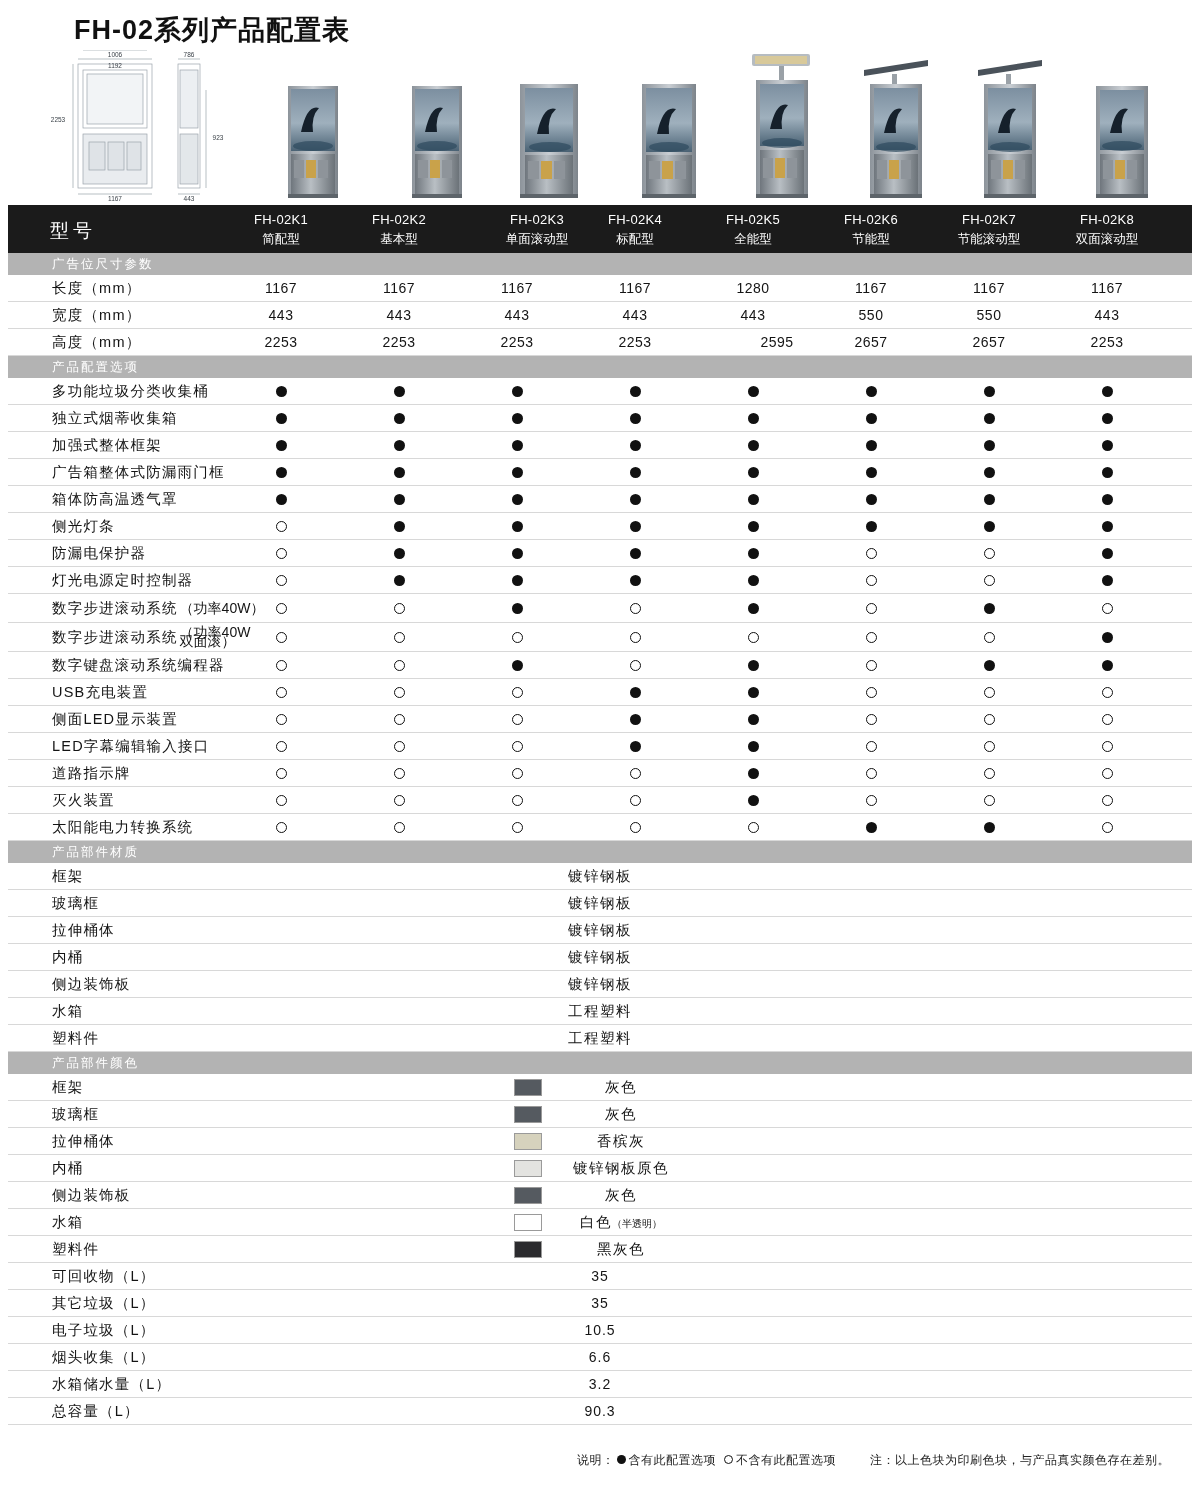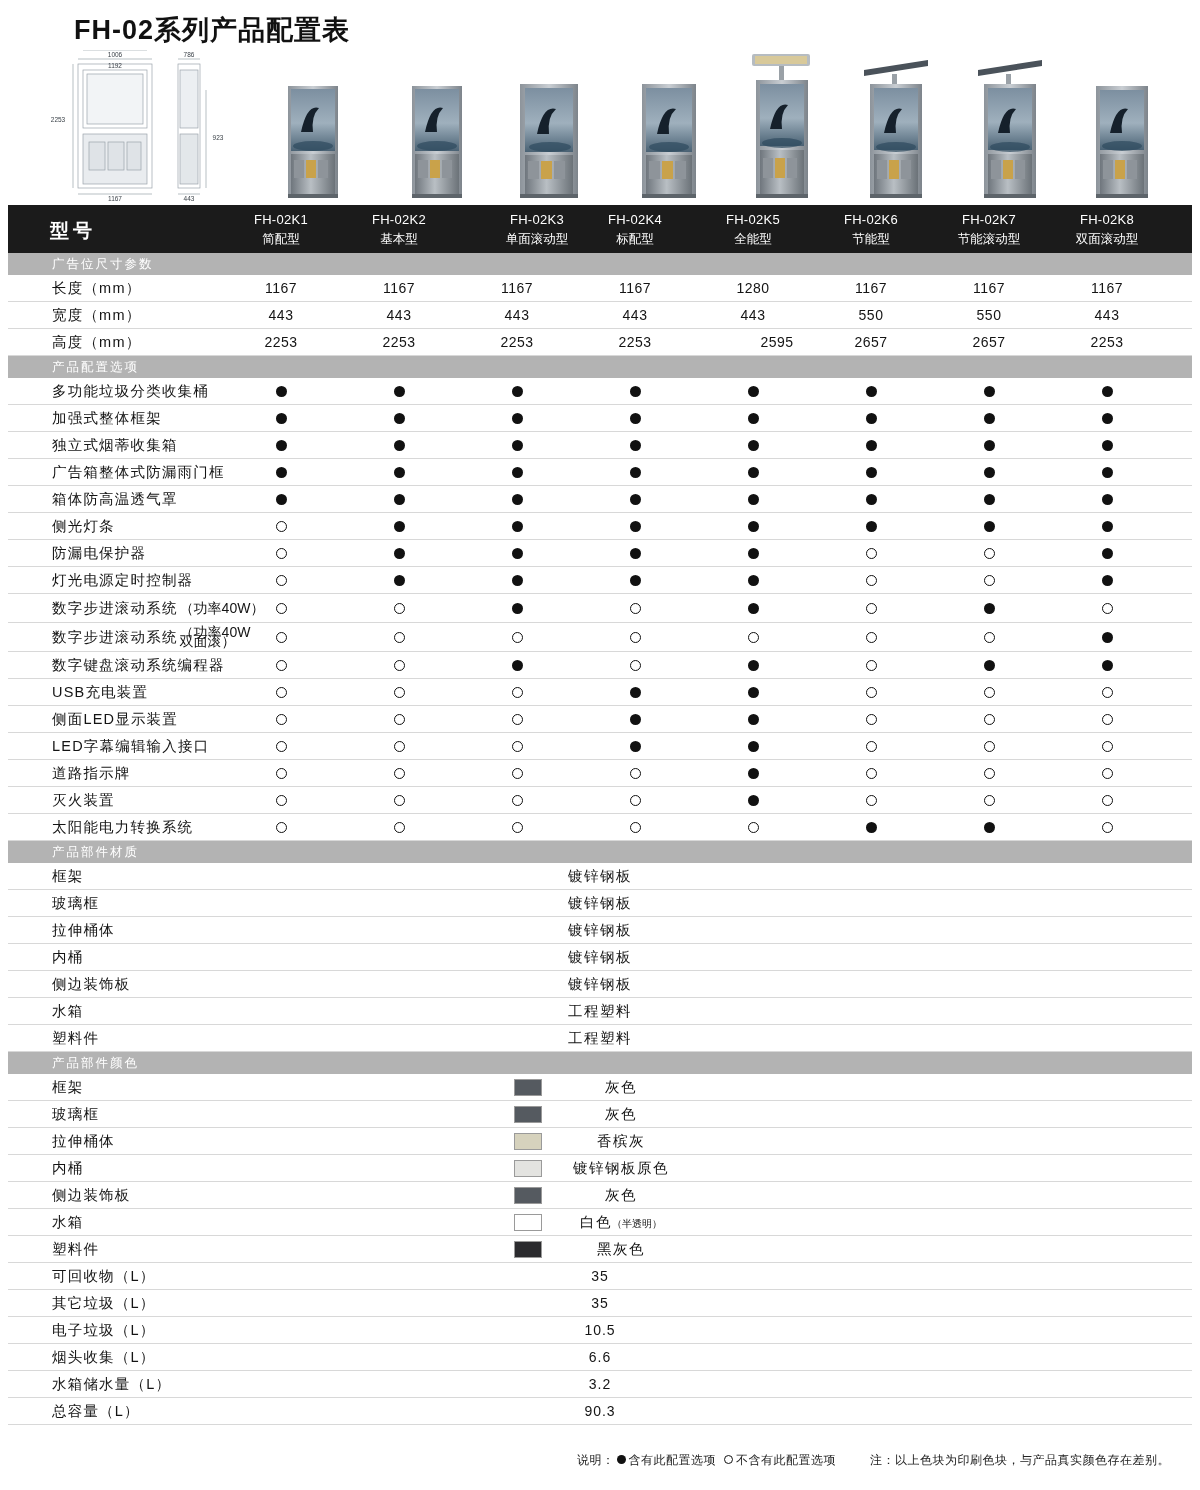--- a/index.html
+++ b/index.html
@@ -26,21 +26,21 @@
 
   .prod{position:absolute;top:0;width:88px;height:155px;}
   .prod .pcol{position:absolute;left:0;top:0;width:88px;height:150px;}
 
   
   .table{position:absolute;left:8px;top:205px;width:1184px;}
   .hdr{
     background:#1b1b1b;color:#fff;height:48px;position:relative;
   }
   .hdr .lbl{
-    position:absolute;left:42px;top:13px;font-size:19px;letter-spacing:4px;font-weight:bold;
+    position:absolute;left:42px;top:13px;font-size:19px;letter-spacing:4px;font-weight:normal;
   }
   .hdr .mod{
     position:absolute;top:5px;width:130px;text-align:center;font-size:12.5px;line-height:19px;
   }
   .hdr .mod b{font-weight:normal;font-size:13px;letter-spacing:0.3px;}
 
   .sect{
     background:#b3b3b3;color:#fff;height:22px;line-height:22px;
     font-size:12.5px;letter-spacing:2px;padding-left:44px;box-sizing:border-box;
   }
@@ -359,48 +359,48 @@
             <span class="dot"></span>
           </div>
           <div class="cell" style="left: 916px;">
             <span class="dot"></span>
           </div>
           <div class="cell" style="left: 1034px;">
             <span class="dot"></span>
           </div>
         </div>
         <div class="row">
+          <div class="rl">独立式烟蒂收集箱</div>
+          <div class="cell" style="left: 208px;">
+            <span class="dot"></span>
+          </div>
+          <div class="cell" style="left: 326px;">
+            <span class="dot"></span>
+          </div>
+          <div class="cell" style="left: 444px;">
+            <span class="dot"></span>
+          </div>
+          <div class="cell" style="left: 562px;">
+            <span class="dot"></span>
+          </div>
+          <div class="cell" style="left: 680px;">
+            <span class="dot"></span>
+          </div>
+          <div class="cell" style="left: 798px;">
+            <span class="dot"></span>
+          </div>
+          <div class="cell" style="left: 916px;">
+            <span class="dot"></span>
+          </div>
+          <div class="cell" style="left: 1034px;">
+            <span class="dot"></span>
+          </div>
+        </div>
+        <div class="row">
           <div class="rl">加强式整体框架</div>
-          <div class="cell" style="left: 208px;">
-            <span class="dot"></span>
-          </div>
-          <div class="cell" style="left: 326px;">
-            <span class="dot"></span>
-          </div>
-          <div class="cell" style="left: 444px;">
-            <span class="dot"></span>
-          </div>
-          <div class="cell" style="left: 562px;">
-            <span class="dot"></span>
-          </div>
-          <div class="cell" style="left: 680px;">
-            <span class="dot"></span>
-          </div>
-          <div class="cell" style="left: 798px;">
-            <span class="dot"></span>
-          </div>
-          <div class="cell" style="left: 916px;">
-            <span class="dot"></span>
-          </div>
-          <div class="cell" style="left: 1034px;">
-            <span class="dot"></span>
-          </div>
-        </div>
-        <div class="row">
-          <div class="rl">独立式烟蒂收集箱</div>
           <div class="cell" style="left: 208px;">
             <span class="dot"></span>
           </div>
           <div class="cell" style="left: 326px;">
             <span class="dot"></span>
           </div>
           <div class="cell" style="left: 444px;">
             <span class="dot"></span>
           </div>
           <div class="cell" style="left: 562px;">

